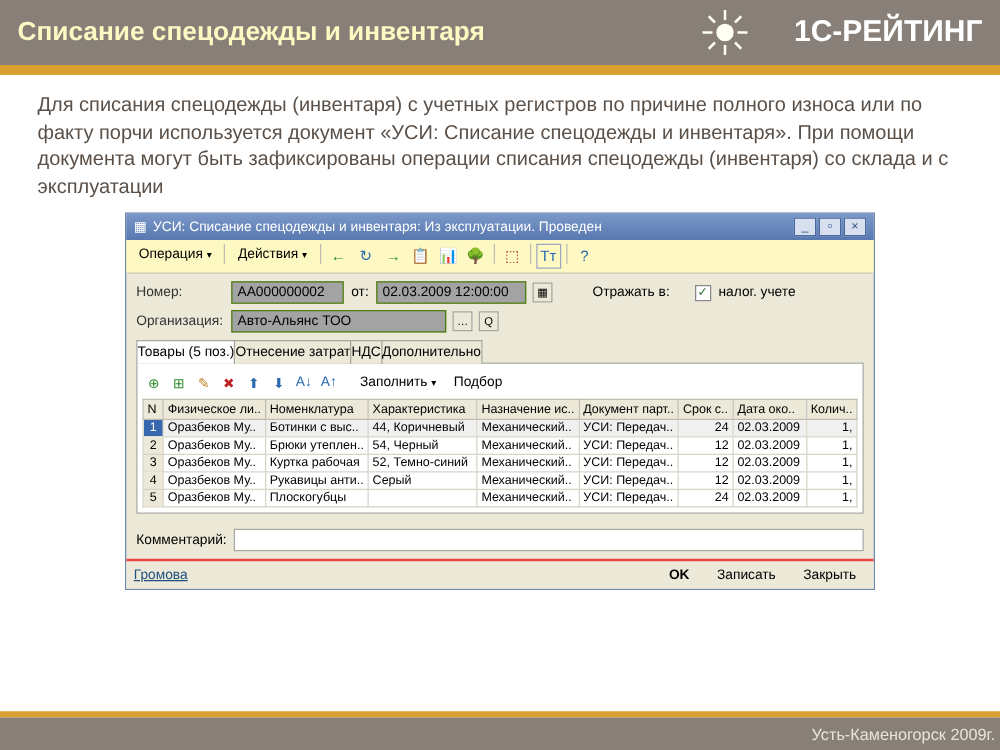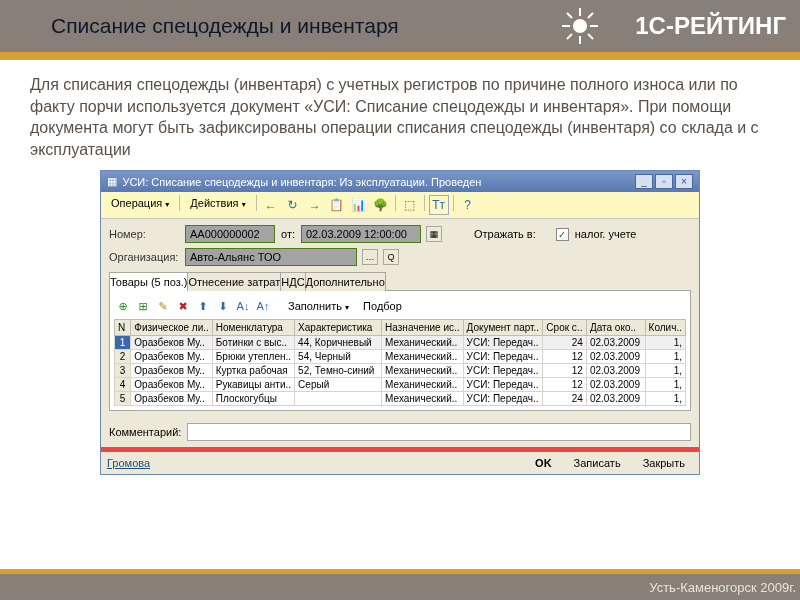--- a/index.html
+++ b/index.html
@@ -14,24 +14,23 @@
   }
   .header {
     background: #888078;
     height: 52px;
     display: flex;
     align-items: center;
     padding: 0 14px;
     position: relative;
   }
   .header-title {
-    color: #0f172a;
+    color: #fef9c3;
     font-size: 21px;
-    font-weight: normal;
-    margin-left: 37px;
+    font-weight: bold;
   }
   .header-logo {
     position: absolute;
     right: 200px;
     top: 6px;
     width: 40px;
     height: 40px;
     filter: brightness(1.6);
   }
   .header-brand {
@@ -158,21 +157,21 @@
   .bottom-row {
     display:flex; align-items:center; gap:6px;
     padding:6px 8px;
   }
   .comment-field {
     flex:1; background:#fff; border:1px solid #a8a8a0;
     height:18px; padding:1px 4px;
   }
   .statusbar {
     display:flex; align-items:center; justify-content:space-between;
-    padding:3px 6px; border-top:5px solid #ef4444;
+    padding:3px 6px; border-top:2px solid #ef4444;
     background:#ece9d8;
   }
   .status-left { color:#205080; text-decoration:underline; cursor:pointer; }
   .status-right { display:flex; gap:6px; }
   .sbtn { padding:2px 8px; cursor:pointer; }
   .sbtn.ok { font-weight:bold; }
   .footer {
     position:absolute; bottom:0; left:0; right:0;
     background:#888078; height:26px;
     display:flex; align-items:center; justify-content:flex-end;

